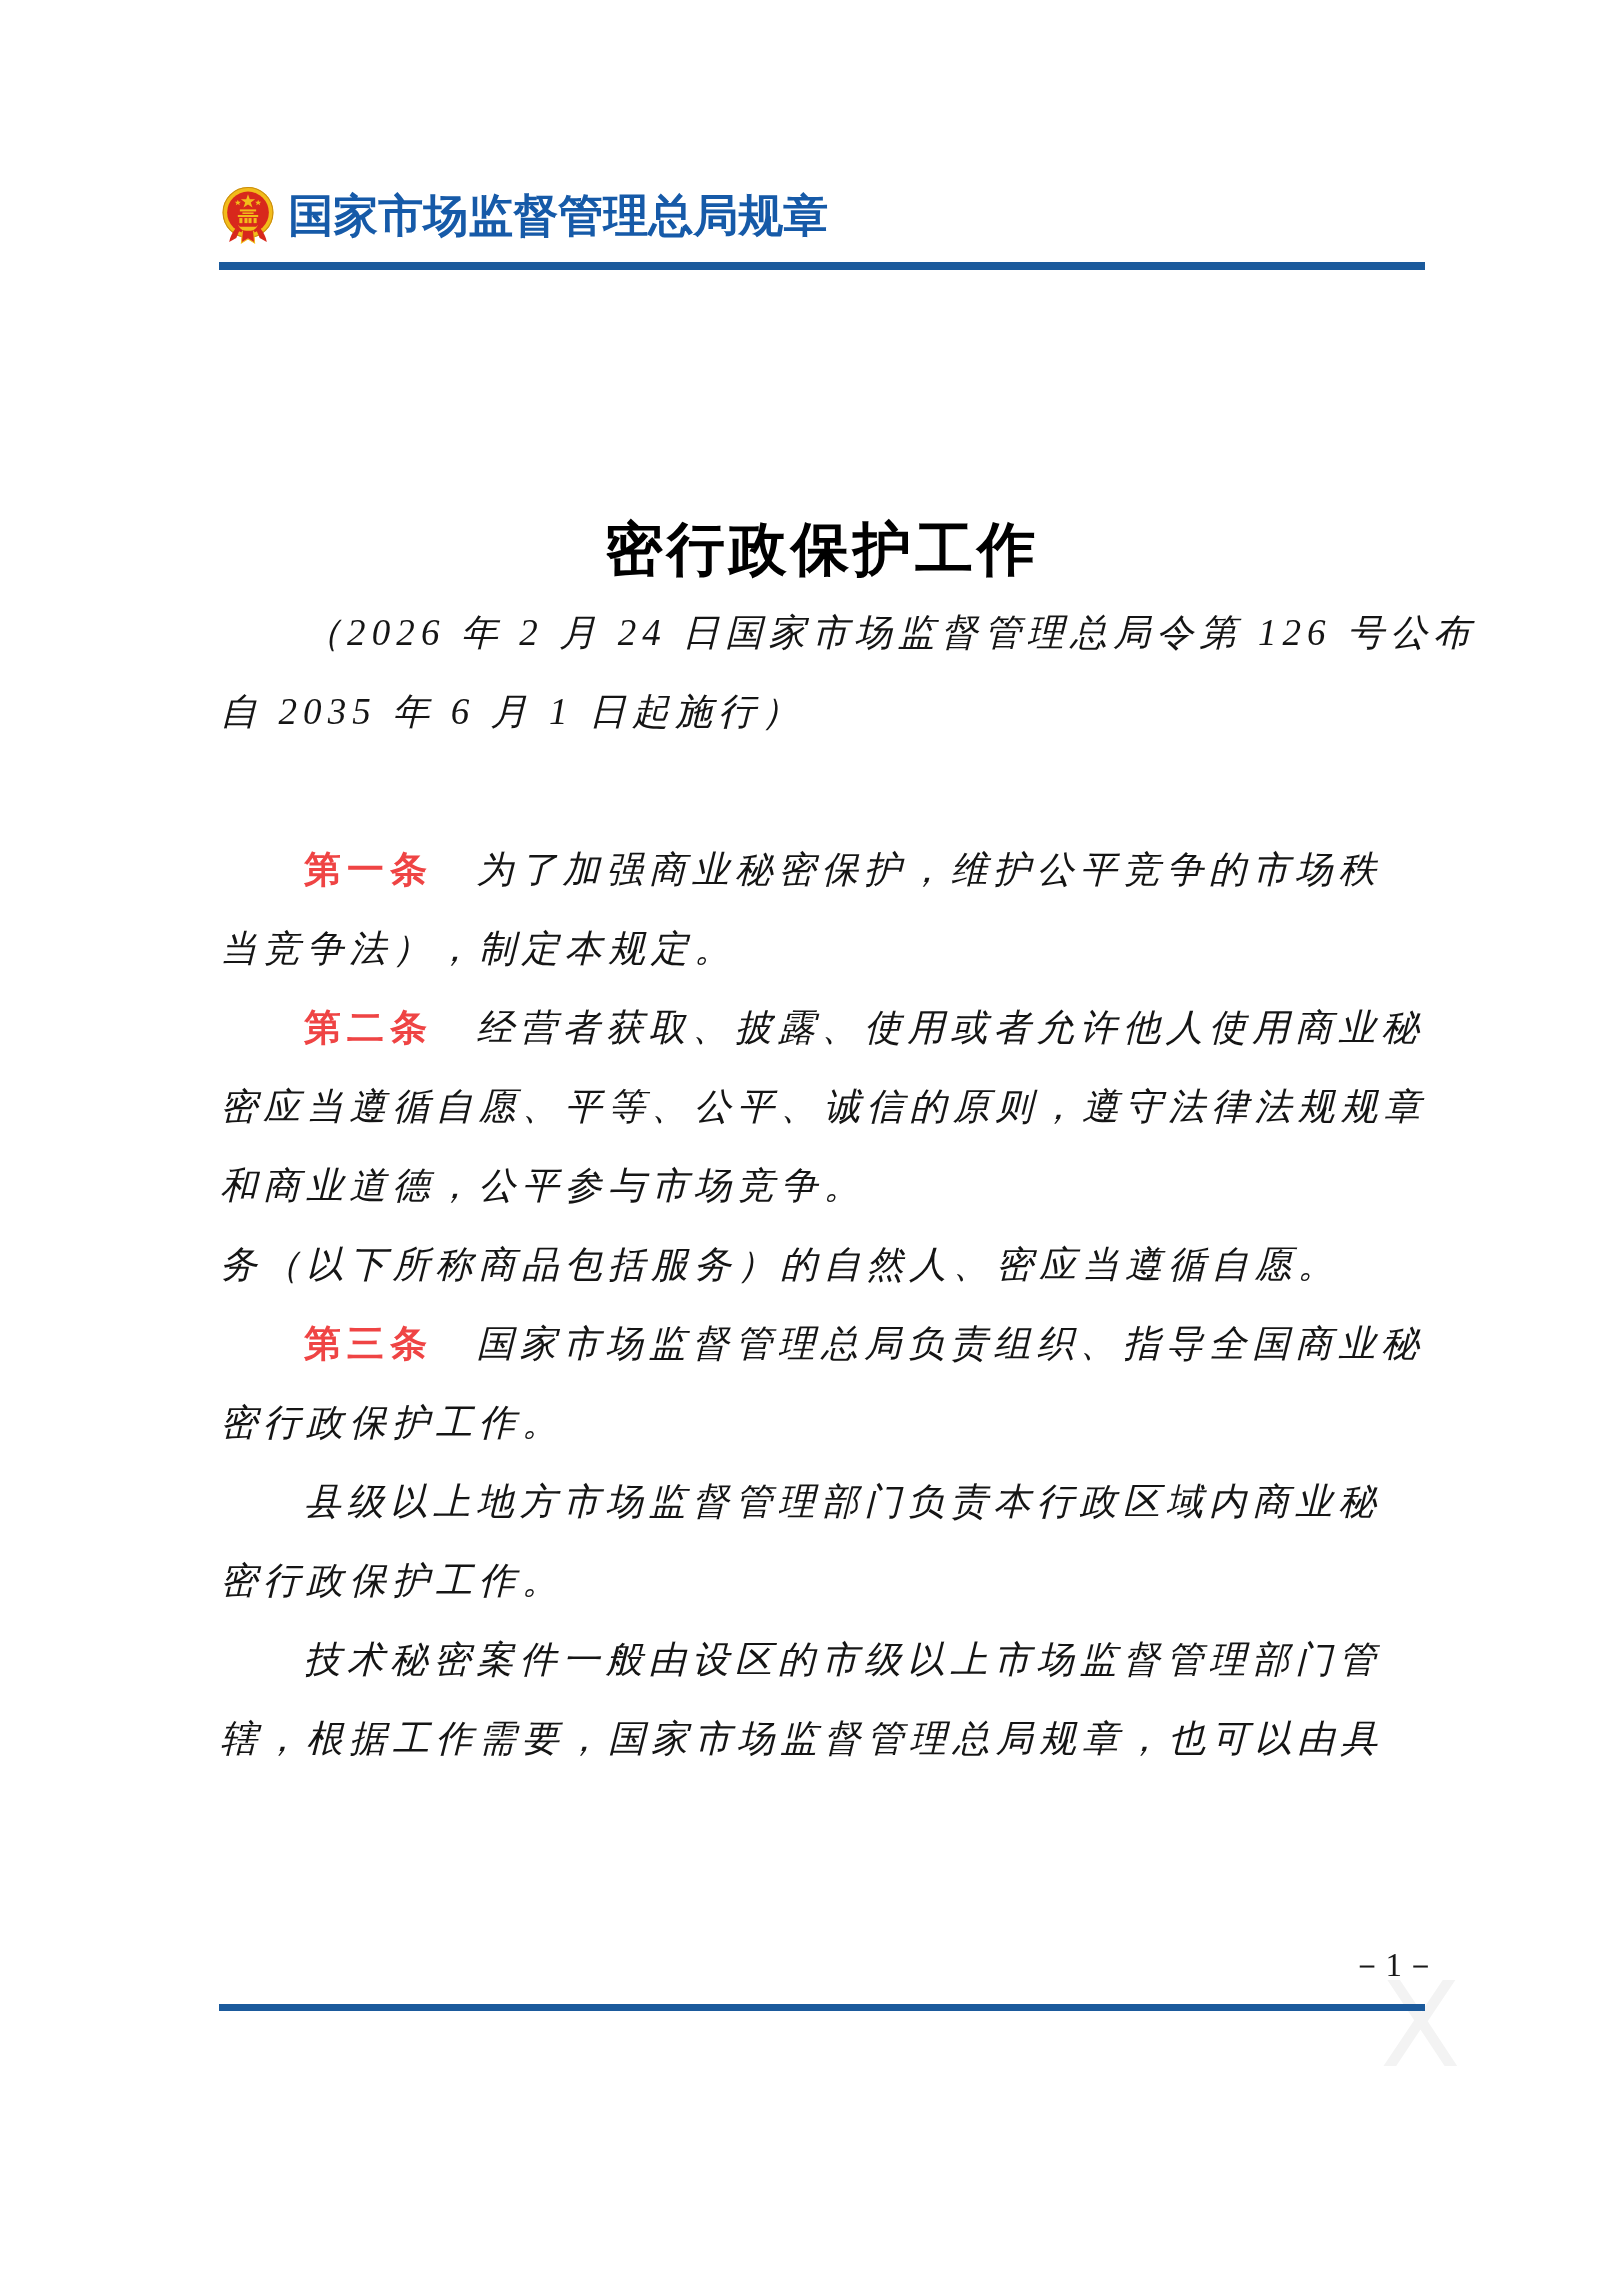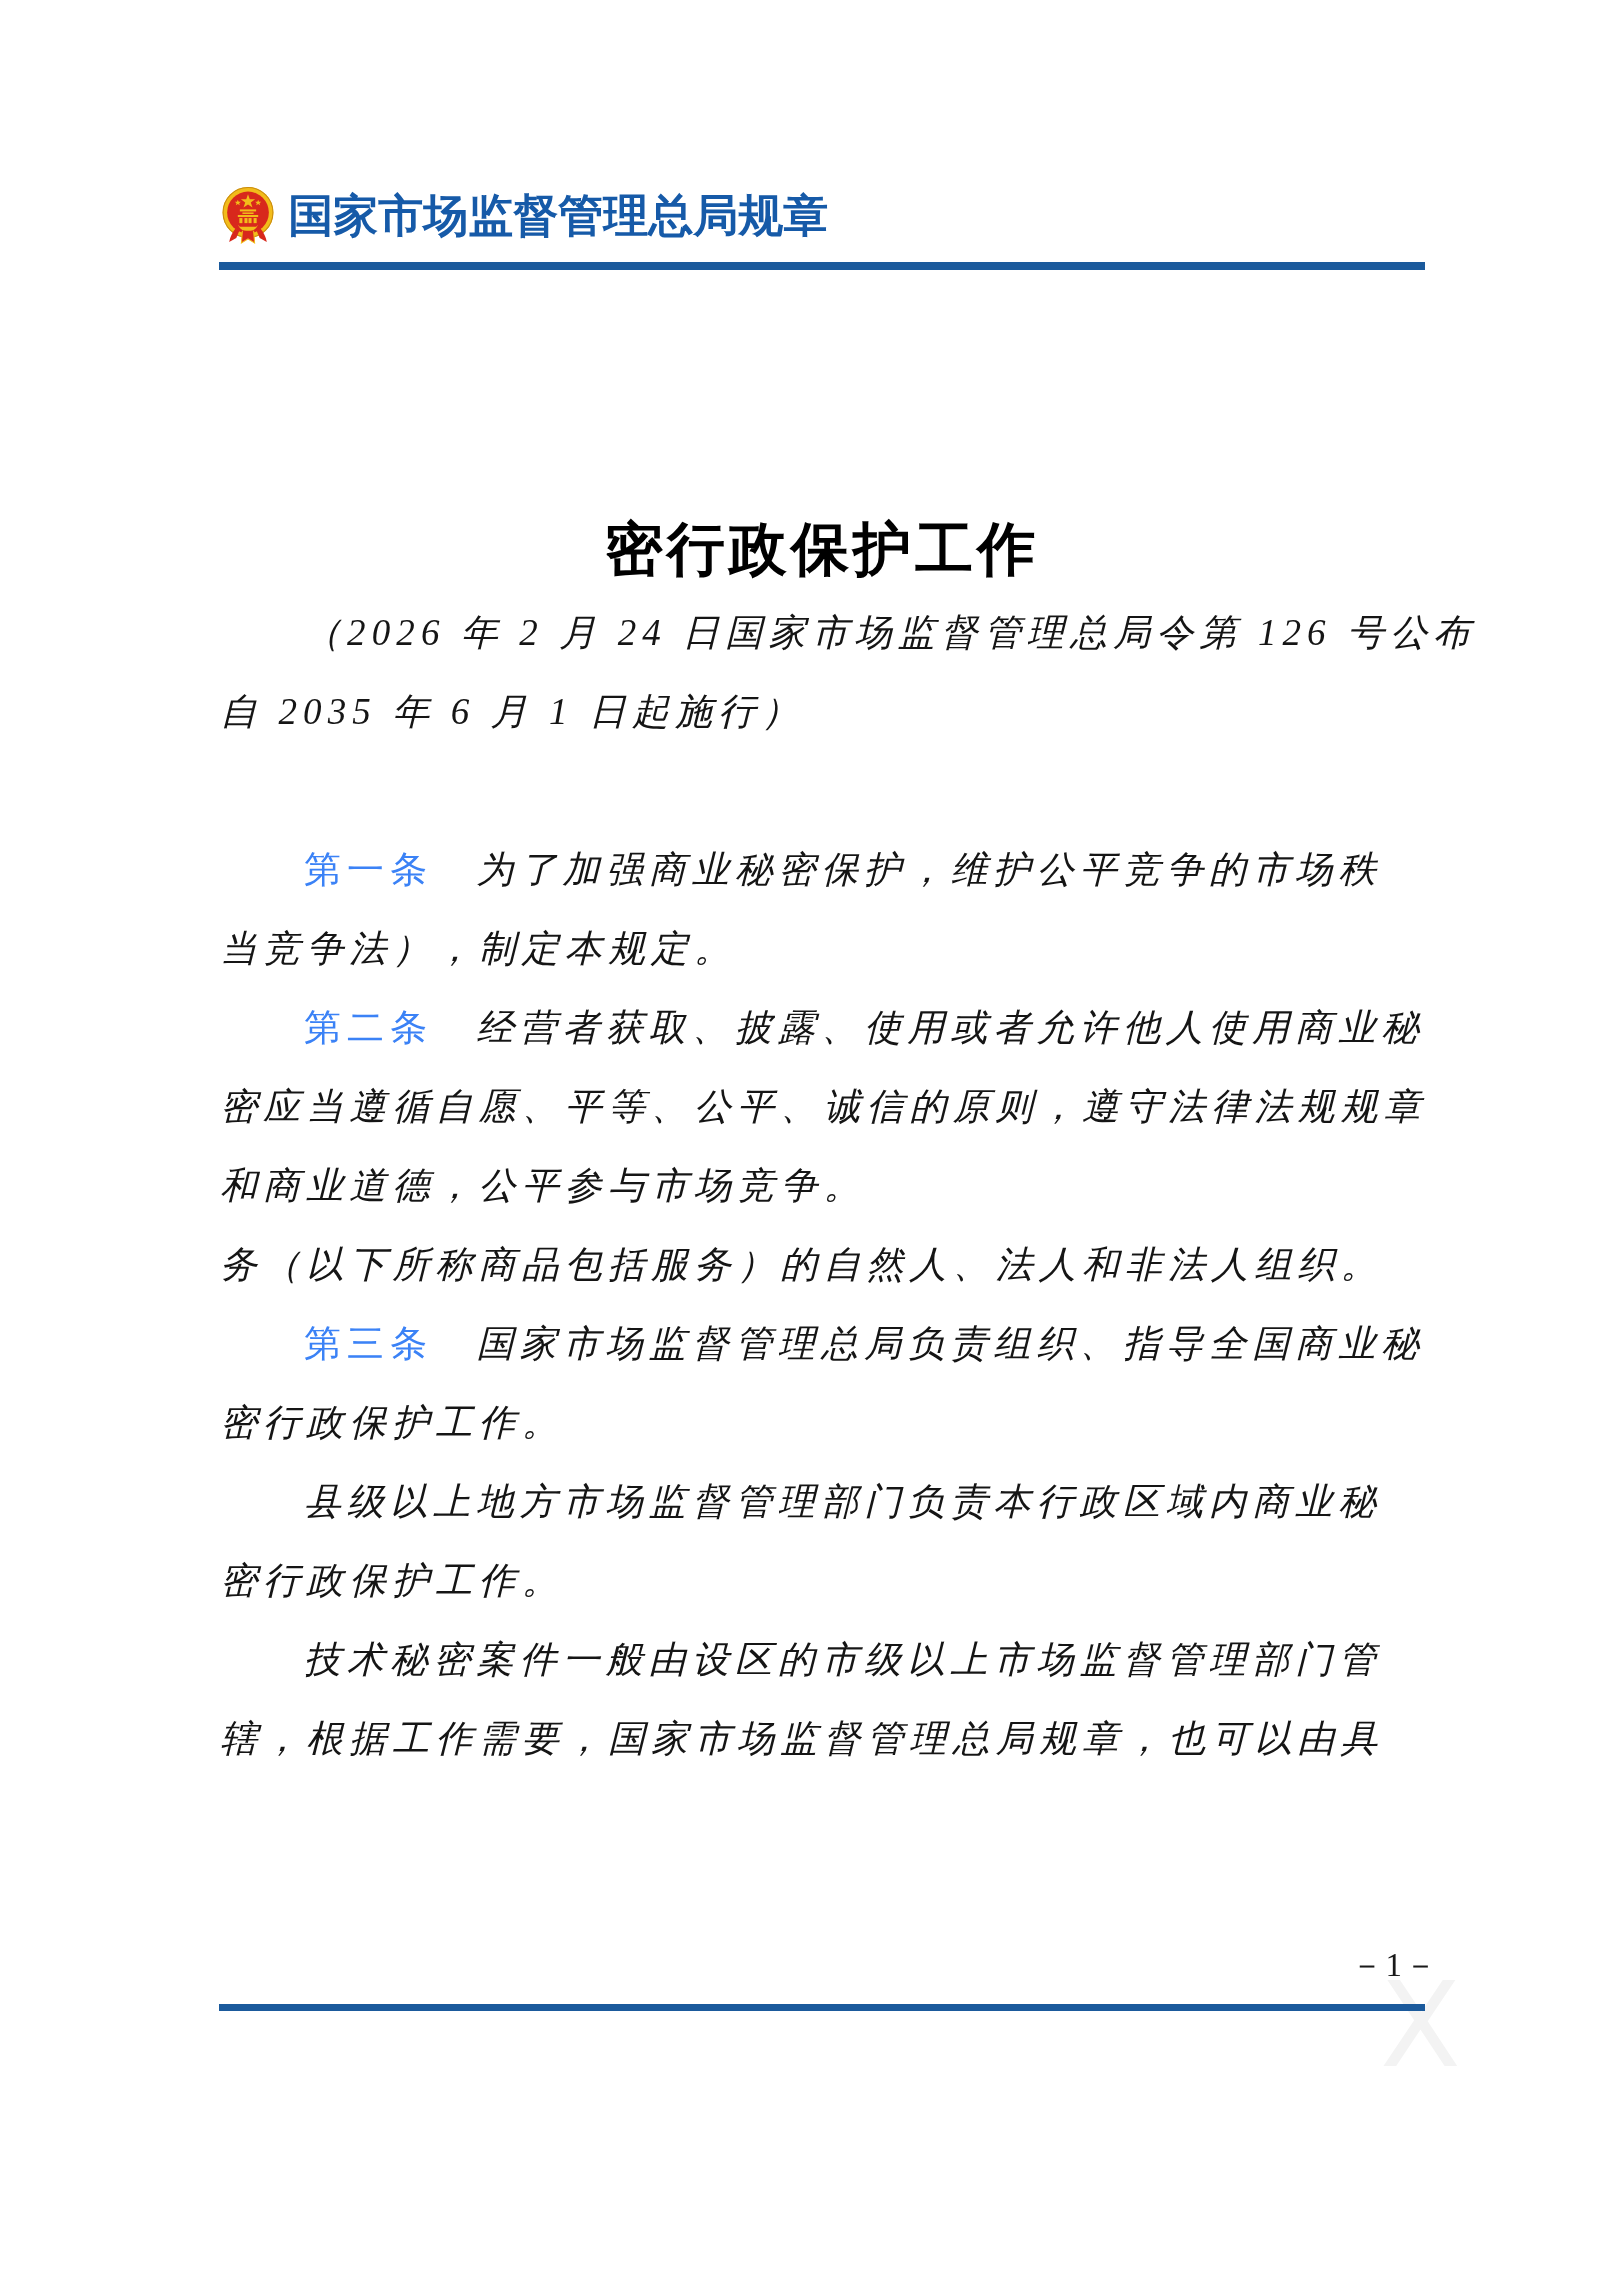--- a/index.html
+++ b/index.html
@@ -82,24 +82,24 @@
     font-size: 37px;
     line-height: 79px;
     letter-spacing: 6.1px;
     font-style: italic;
     color: var(--body-text, #151515);
     white-space: nowrap;
   }
   .body-line.indent { padding-left: 84px; }
   .article-no {
     font-style: normal;
-    font-weight: 400;
+    font-weight: 700;
     font-family: "Liberation Sans", "DejaVu Sans", sans-serif;
     letter-spacing: 6.1px;
-    color: #3b82f6;
+    color: #ef4444;
   }
 
   
   .page-number {
     position: absolute;
     top: 1942px;
     right: 197px;
     font-size: 33px;
     line-height: 46px;
     letter-spacing: 2px;
@@ -172,21 +172,21 @@
       <div class="sub-line">（2026 年 2 月 24 日国家市场监督管理总局令第 126 号公布</div>
       <div class="sub-line">自 2035 年 6 月 1 日起施行）</div>
     </div>
 
   <div class="body-text">
       <div class="body-line indent"><span class="article-no">第一条</span>　为了加强商业秘密保护，维护公平竞争的市场秩</div>
       <div class="body-line">当竞争法），制定本规定。</div>
       <div class="body-line indent"><span class="article-no">第二条</span>　经营者获取、披露、使用或者允许他人使用商业秘</div>
       <div class="body-line">密应当遵循自愿、平等、公平、诚信的原则，遵守法律法规规章</div>
       <div class="body-line">和商业道德，公平参与市场竞争。</div>
-      <div class="body-line">务（以下所称商品包括服务）的自然人、法人和非法人组织。</div>
+      <div class="body-line">务（以下所称商品包括服务）的自然人、密应当遵循自愿。</div>
       <div class="body-line indent"><span class="article-no">第三条</span>　国家市场监督管理总局负责组织、指导全国商业秘</div>
       <div class="body-line">密行政保护工作。</div>
       <div class="body-line indent">县级以上地方市场监督管理部门负责本行政区域内商业秘</div>
       <div class="body-line">密行政保护工作。</div>
       <div class="body-line indent">技术秘密案件一般由设区的市级以上市场监督管理部门管</div>
       <div class="body-line">辖，根据工作需要，国家市场监督管理总局规章，也可以由具</div>
     </div>
 
   <div class="page-number">－1－</div>
 

